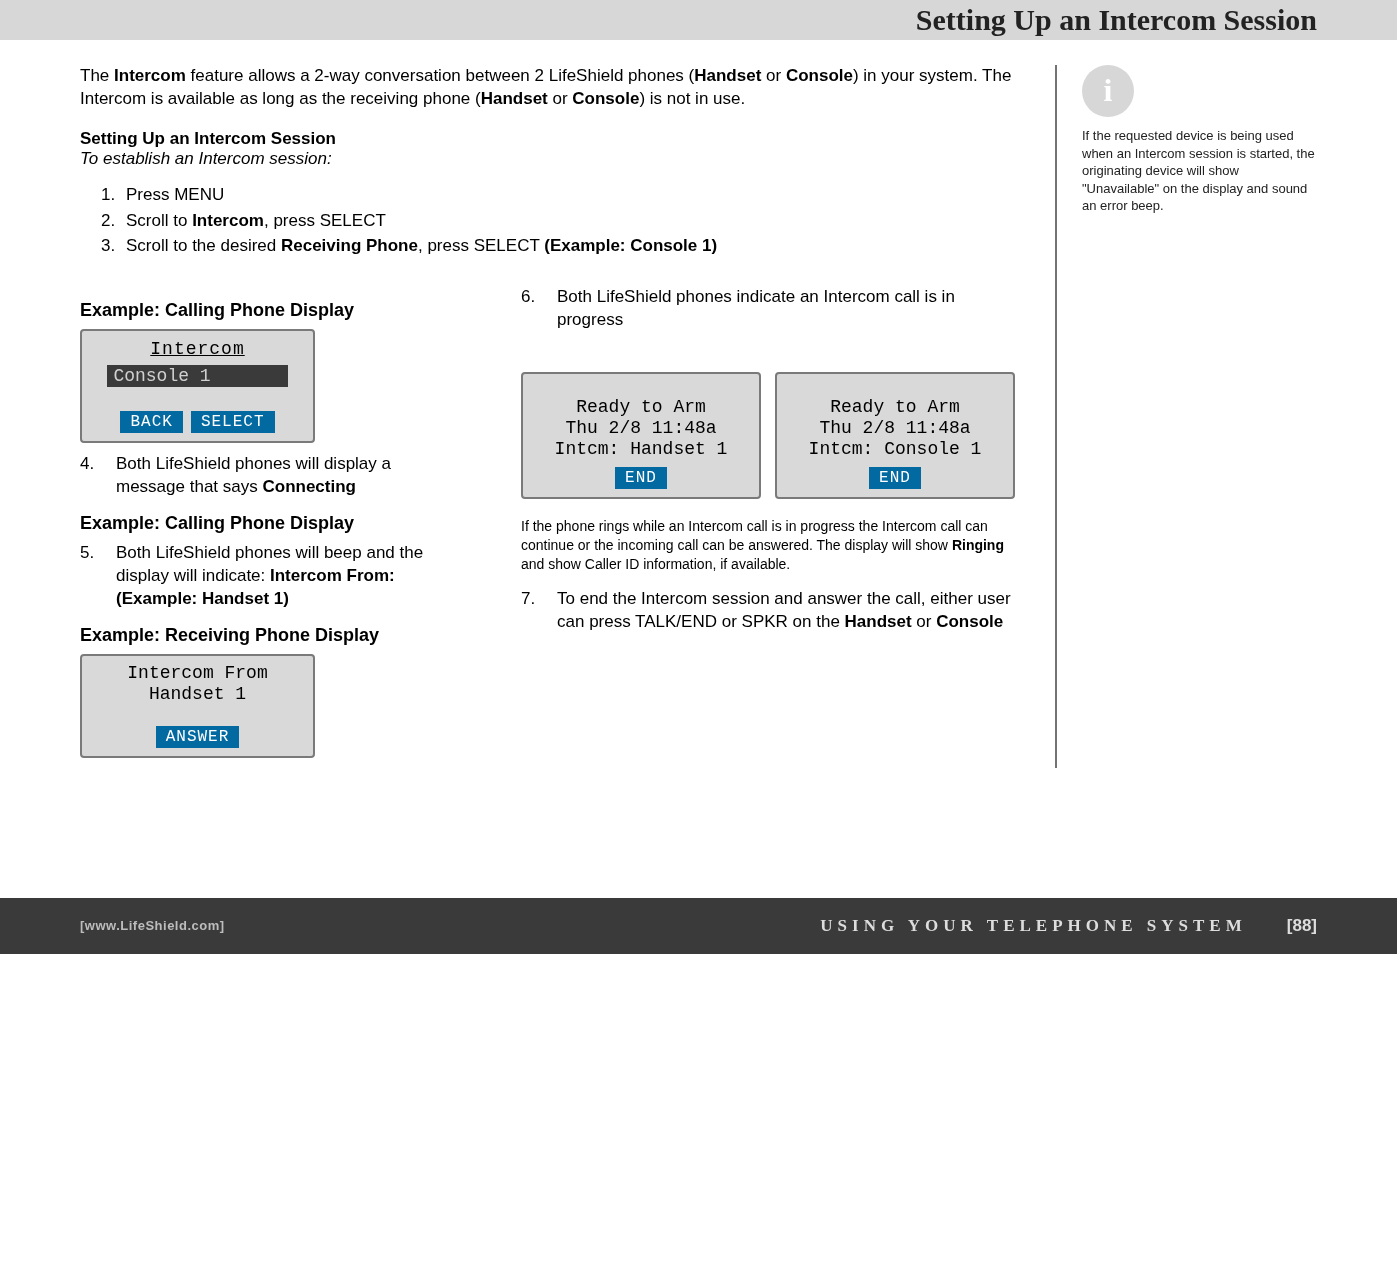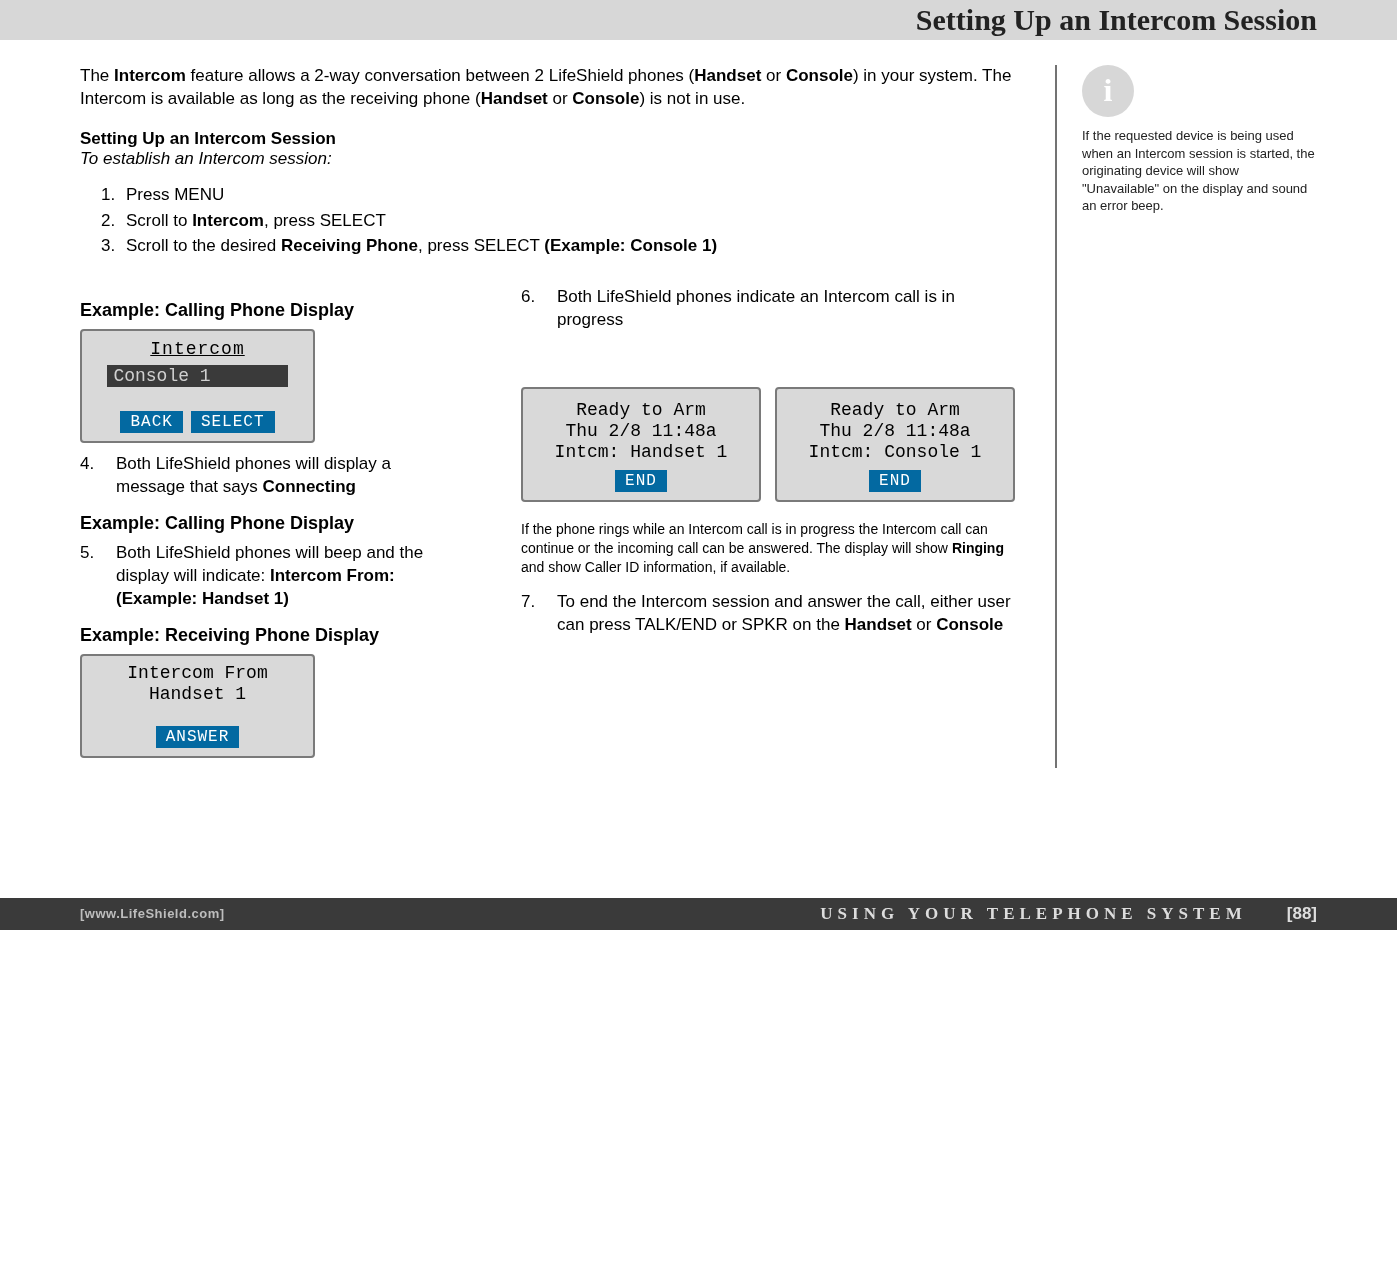--- a/index.html
+++ b/index.html
@@ -119,22 +119,21 @@
     background: #0369a1;
     color: #fff;
     font-family: "Courier New", monospace;
     font-size: 16px;
     letter-spacing: 1px;
     padding: 2px 10px;
     display: inline-block;
   }
   .lcd-wide {
     width: 250px;
-    padding-top: 10px;
-    margin-top: 15px;
+    padding-top: 22px;
   }
   .lcd-pair {
     display: flex;
     gap: 14px;
     margin-bottom: 8px;
   }
   .side-icon {
     width: 52px; height: 52px;
     border-radius: 50%;
     background: #d7d7d7;
@@ -148,21 +147,21 @@
     font-weight: bold;
     font-size: 32px;
     color: #fff;
   }
   .side-para { margin-bottom: 14px; }
   .footer {
     position: relative;
     background: #3a3a3a;
     color: #ccc;
     font-family: Georgia, serif;
-    height: 32px;
+    height: 56px;
     display: flex;
     align-items: center;
     padding: 0 80px;
     justify-content: space-between;
     margin-top: 30px;
   }
   .footer .url {
     font-family: Arial, sans-serif;
     font-size: 13px;
     font-weight: bold;

